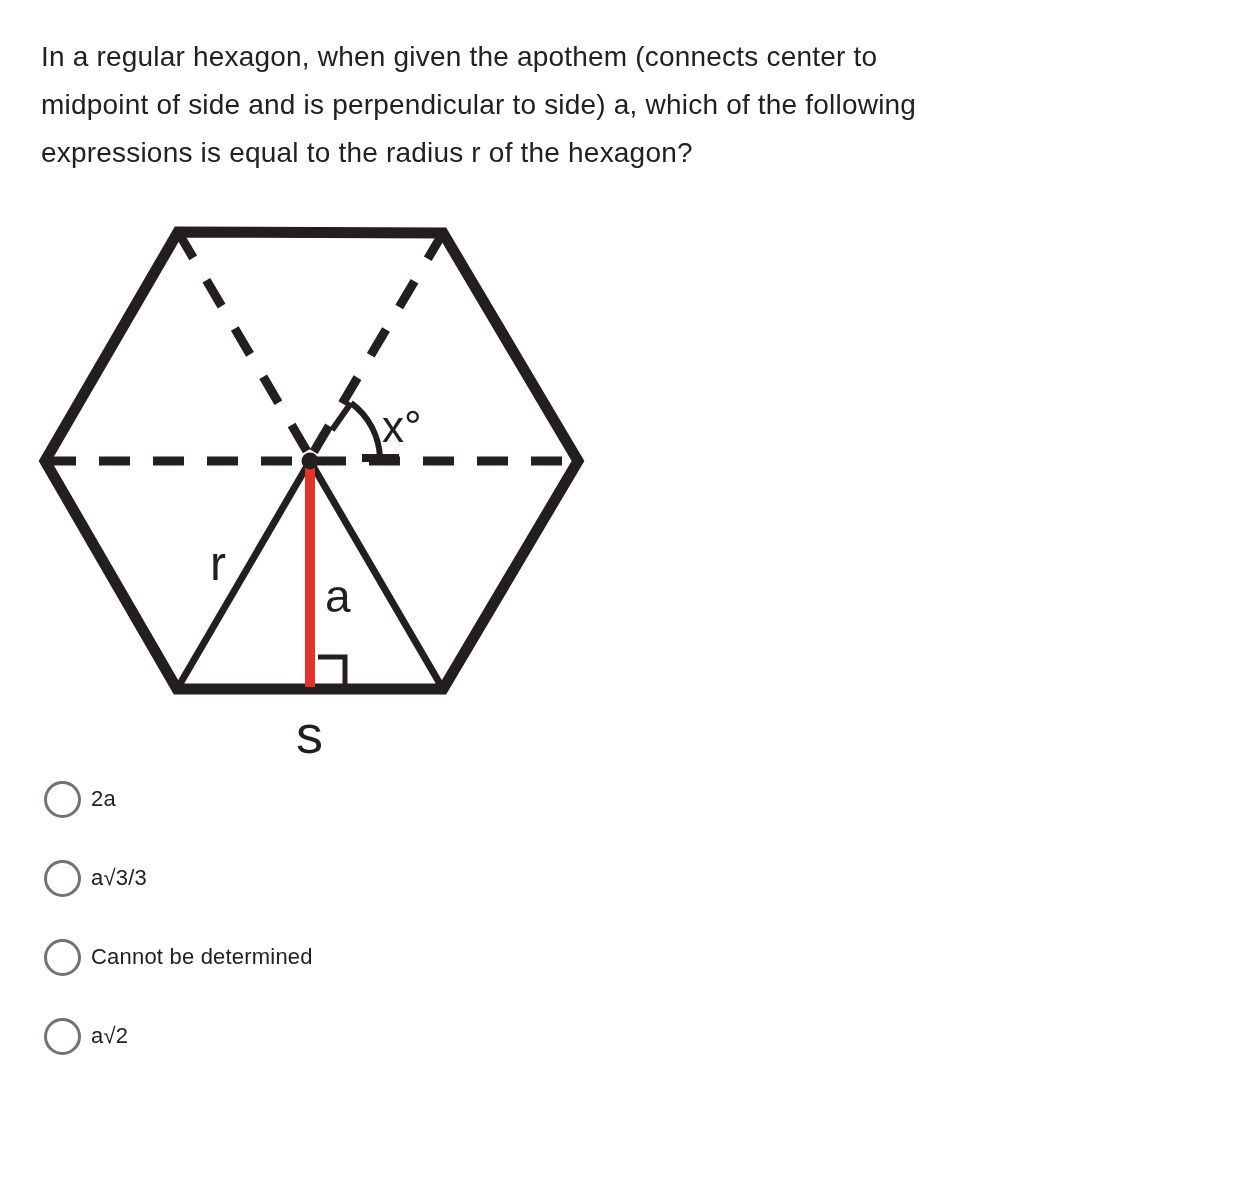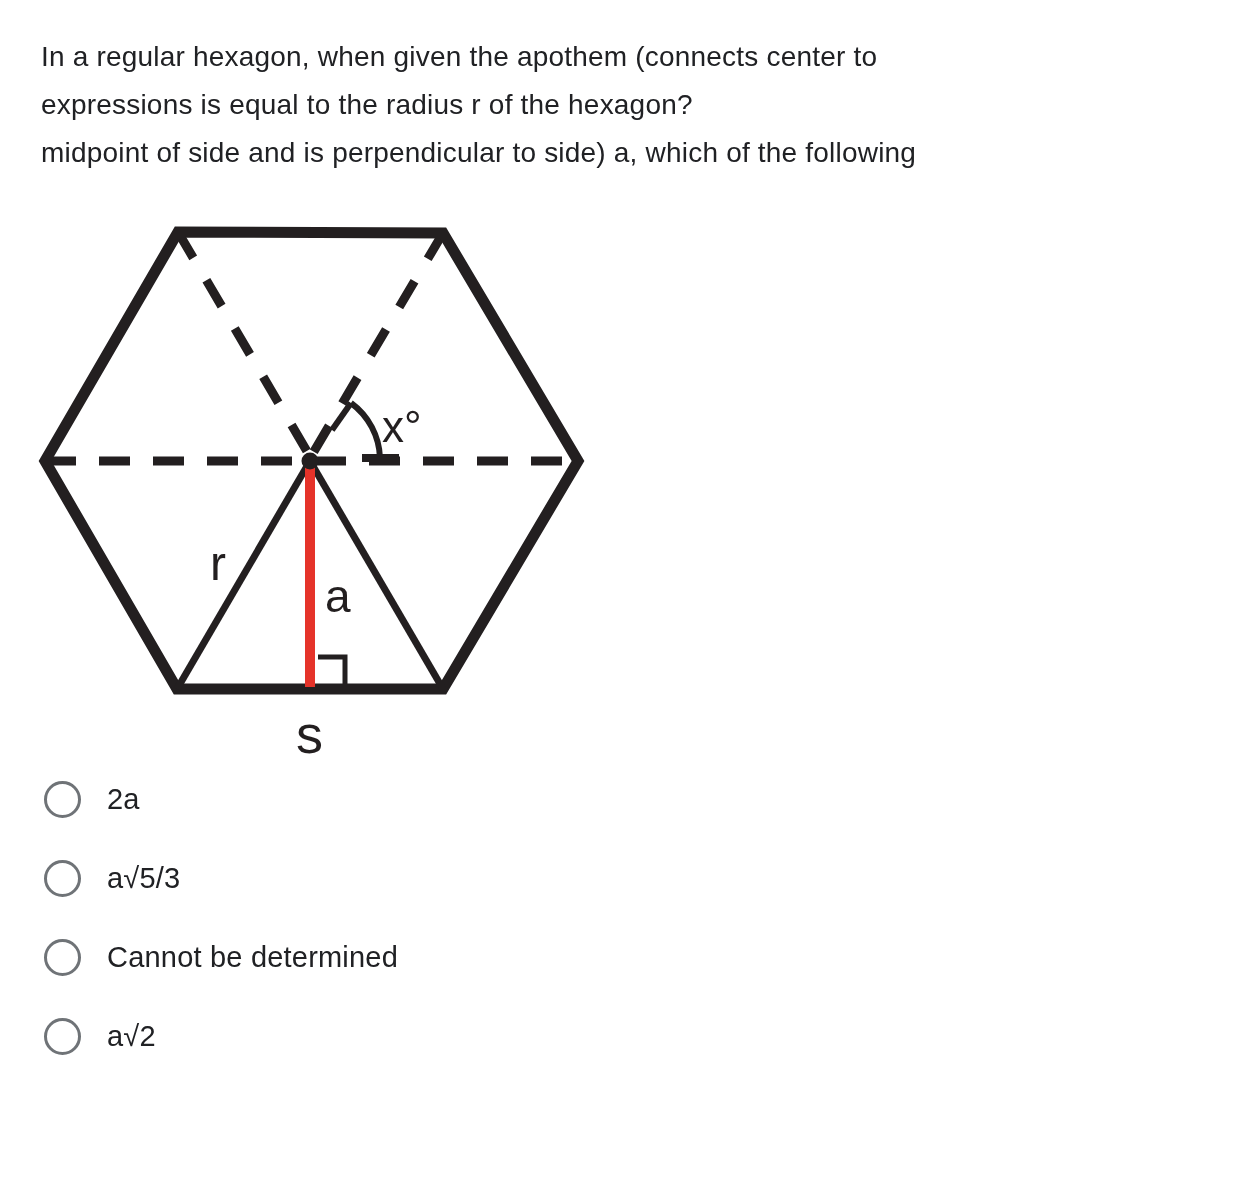--- a/index.html
+++ b/index.html
@@ -56,35 +56,35 @@
   }
   .radio{
     width:31px;
     height:31px;
     border:3px solid #6f7377;
     border-radius:50%;
     background:#ffffff;
     flex:0 0 auto;
   }
   .option-label{
-    margin-left:26px;
-    font-size:29px;
+    margin-left:10px;
+    font-size:22px;
     color:#202124;
     letter-spacing:0.2px;
   }
 </style>
 </head>
 <body>
 
 <div class="page">
 
   <div class="question">
     <div>In a regular hexagon, when given the apothem (connects center to</div>
+    <div>midpoint of side and is perpendicular to side) a, which of the following</div>
     <div>expressions is equal to the radius r of the hexagon?</div>
-    <div>midpoint of side and is perpendicular to side) a, which of the following</div>
   </div>
 
   <div class="points">1 point</div>
 
   <svg class="diagram" viewBox="0 0 600 560">
 
     <line x1="25" y1="251" x2="558" y2="251" stroke="#231f20" stroke-width="9" stroke-dasharray="31 23"></line>
 
     <line x1="158" y1="22" x2="288" y2="243" stroke="#231f20" stroke-width="9" stroke-dasharray="30 26"></line>
 
@@ -111,21 +111,21 @@
     <text x="362" y="232" font-size="44">x°</text>
   </svg>
 
   <div class="options">
     <div class="option-row">
       <div class="radio"></div>
       <div class="option-label">2a</div>
     </div>
     <div class="option-row">
       <div class="radio"></div>
-      <div class="option-label">a√5/3</div>
+      <div class="option-label">a√3/3</div>
     </div>
     <div class="option-row">
       <div class="radio"></div>
       <div class="option-label">Cannot be determined</div>
     </div>
     <div class="option-row">
       <div class="radio"></div>
       <div class="option-label">a√2</div>
     </div>
   </div>

